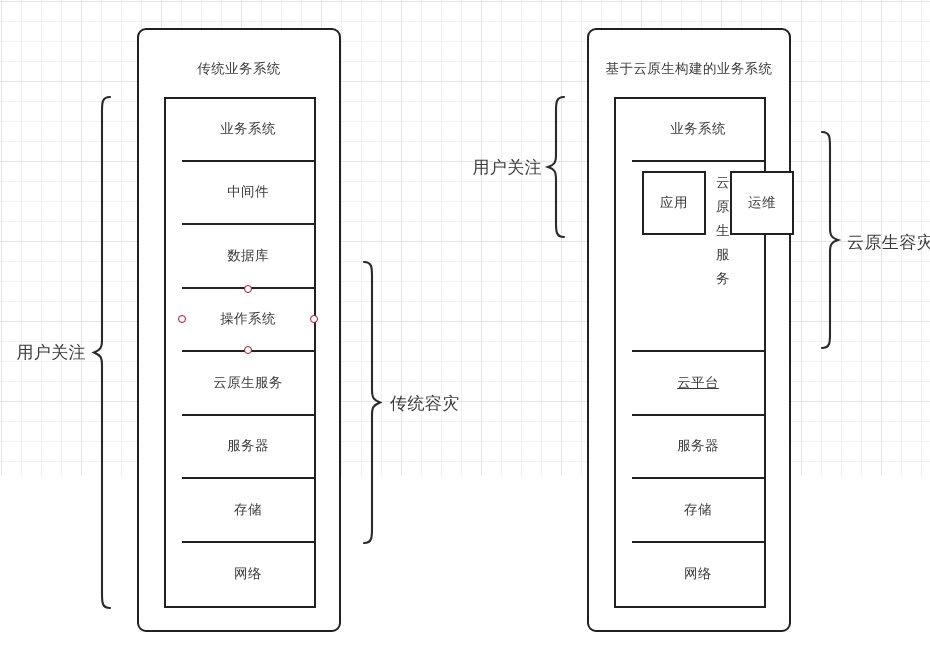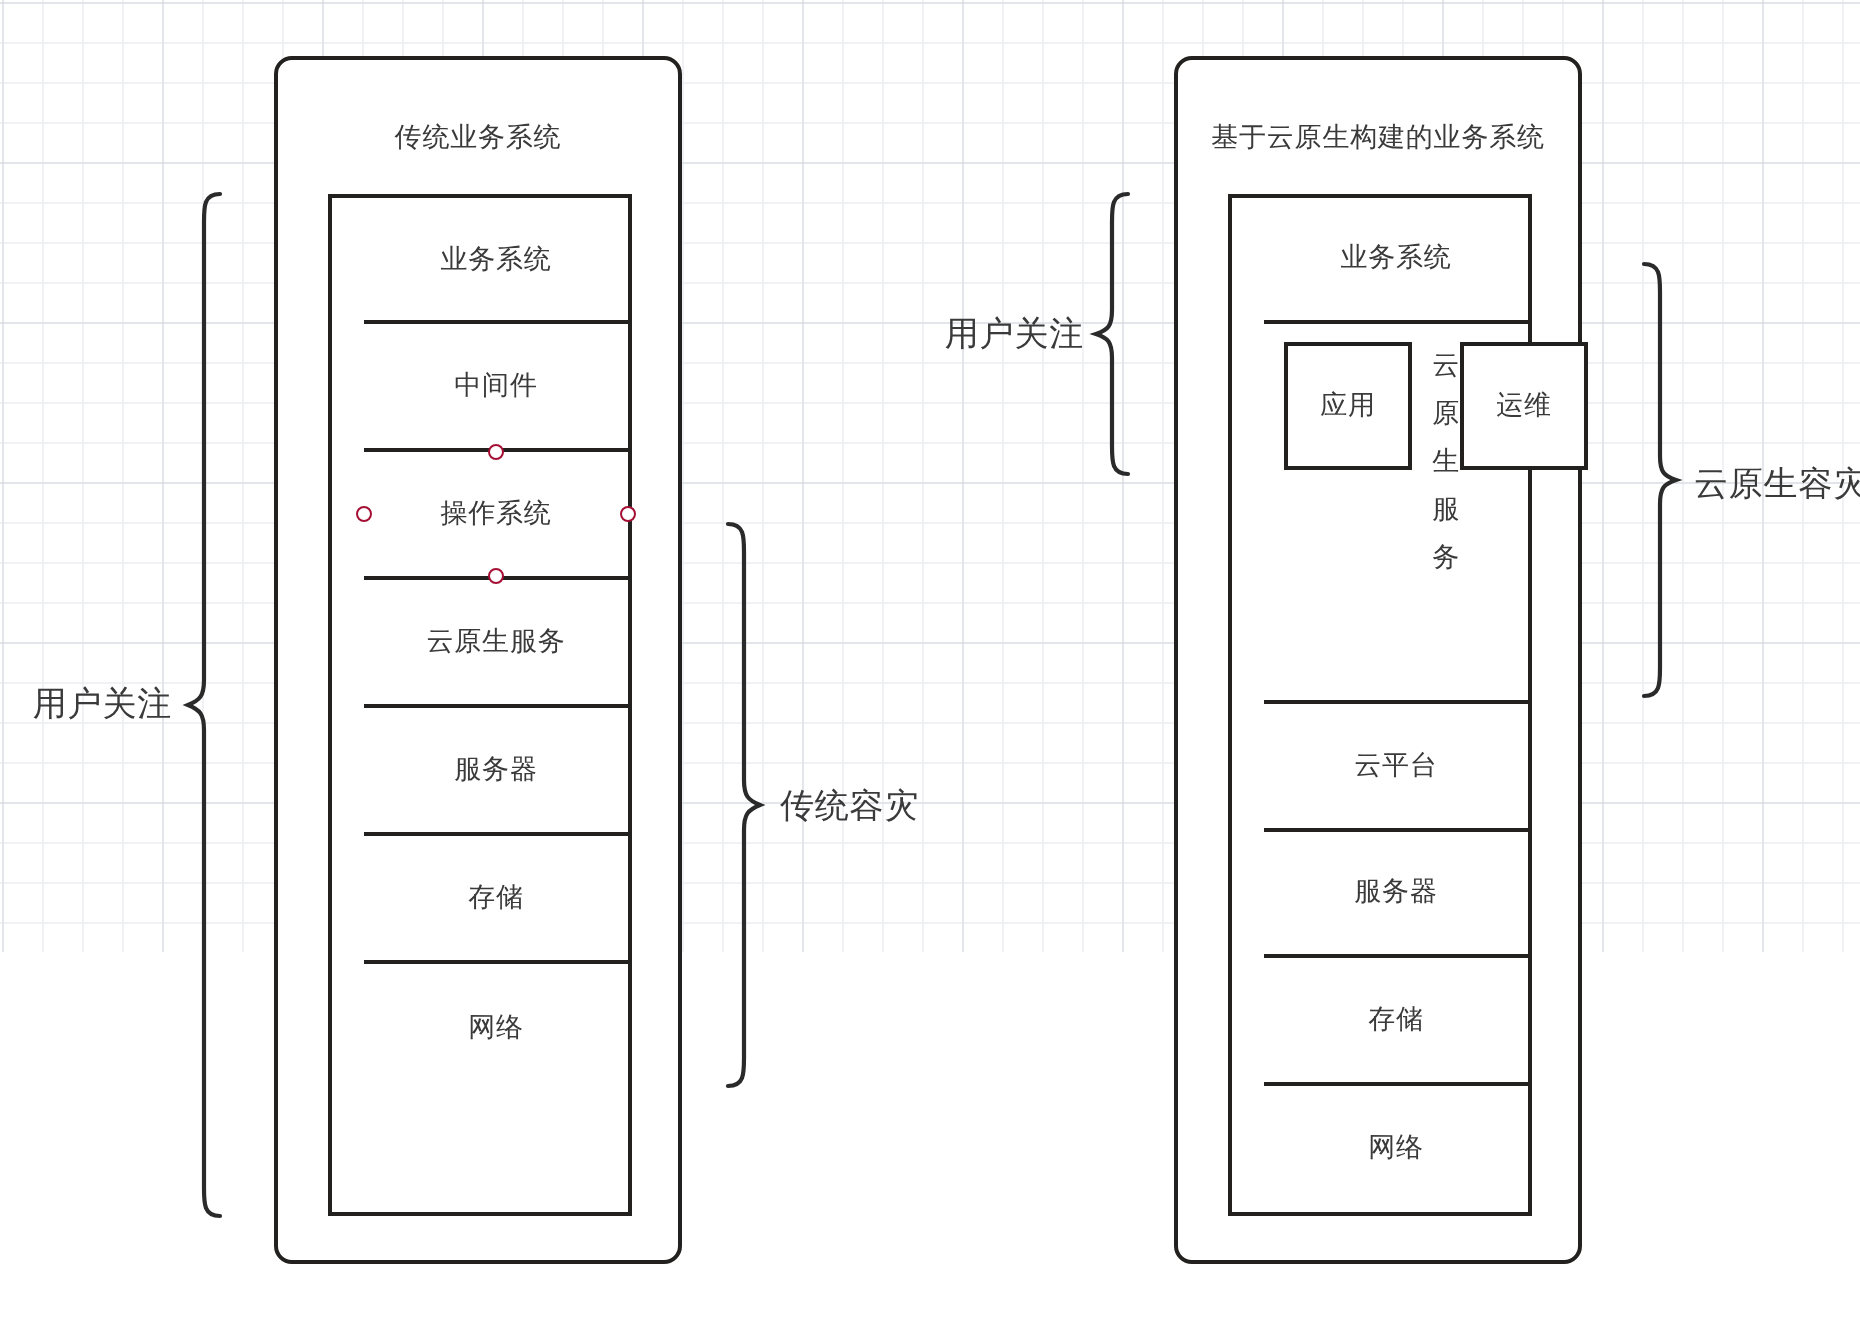--- a/index.html
+++ b/index.html
@@ -146,20 +146,23 @@
   <div class="outer-title" style="left:137px; top:60px; width:204px;">传统业务系统</div>
 
   <div class="stack" style="left:164px; top:97px; width:152px; height:511px;">
     <div class="stack-row" style="height:63px;">
       <span>业务系统</span>
     </div>
     <div class="stack-row" style="height:64px;">
       <span>中间件</span>
     </div>
     <div class="stack-row" style="height:64px;">
+      <span>数据库</span>
+    </div>
+    <div class="stack-row" style="height:64px;">
       <span>操作系统</span>
       <span class="handle h-top"></span>
       <span class="handle h-bottom"></span>
       <span class="handle h-left"></span>
       <span class="handle h-right"></span>
     </div>
     <div class="stack-row" style="height:64px;">
       <span>云原生服务</span>
     </div>
     <div class="stack-row" style="height:64px;">
@@ -182,21 +185,21 @@
     </div>
     <div class="stack-row group-cell" style="height:192px;">
       <div class="group-sub">
         <span>应用</span>
       </div>
       <div class="group-label">云原生服务</div>
       <div class="group-sub">
         <span>运维</span>
       </div>
     </div>
-    <div class="stack-row" style="height:64px;">
+    <div class="stack-row" style="height:64px;text-decoration:underline;">
       <span>云平台</span>
     </div>
     <div class="stack-row" style="height:64px;">
       <span>服务器</span>
     </div>
     <div class="stack-row" style="height:64px;">
       <span>存储</span>
     </div>
     <div class="stack-row" style="height:64px;">
       <span>网络</span>

